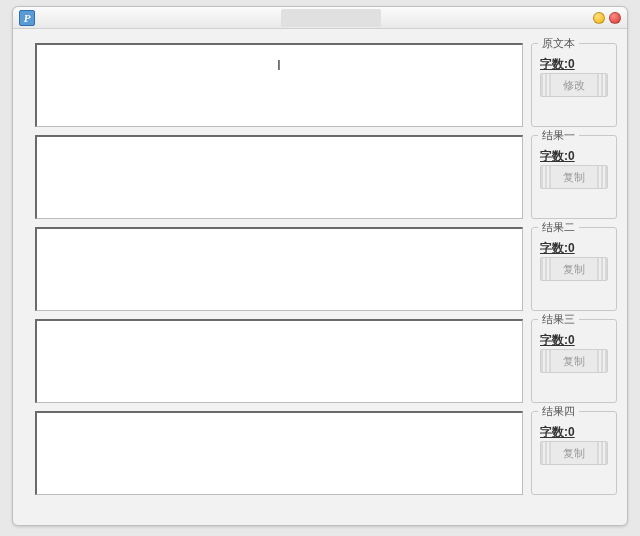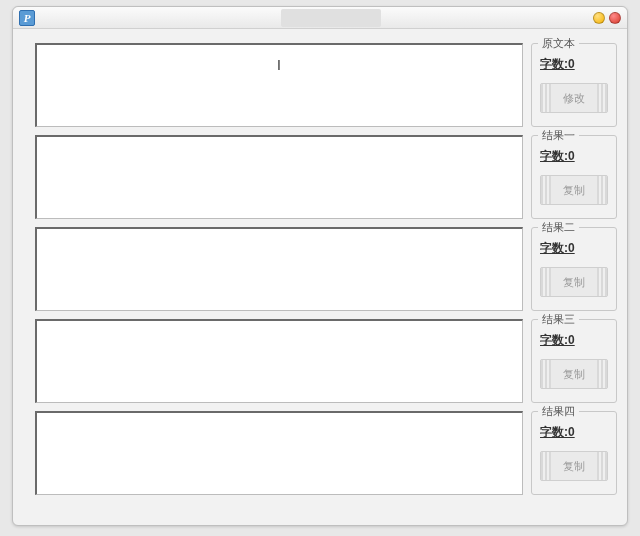--- a/index.html
+++ b/index.html
@@ -107,39 +107,38 @@
   }
   .panel {
     width: 86px;
     border: 1px solid #c8c8c8;
     border-radius: 3px;
     background: #f2f2f2;
     position: relative;
     padding: 12px 8px 8px 8px;
     display: flex;
     flex-direction: column;
-    gap: 10px;
   }
   .panel-legend {
     position: absolute;
     top: -8px; left: 6px;
     background: #f2f2f2;
     padding: 0 4px;
     font-size: 11px;
     color: #555;
     white-space: nowrap;
   }
   .count-line {
     font-size: 12px;
     color: #333;
     font-weight: bold;
     text-decoration: underline;
   }
   .btn {
-    height: 30px;
+    height: 24px;
     background: #eaeaea;
     border: 1px solid #cfcfcf;
     border-radius: 2px;
     color: #9a9a9a;
     font-size: 11px;
     display: flex;
     align-items: center;
     justify-content: center;
     cursor: pointer;
     position: relative;

